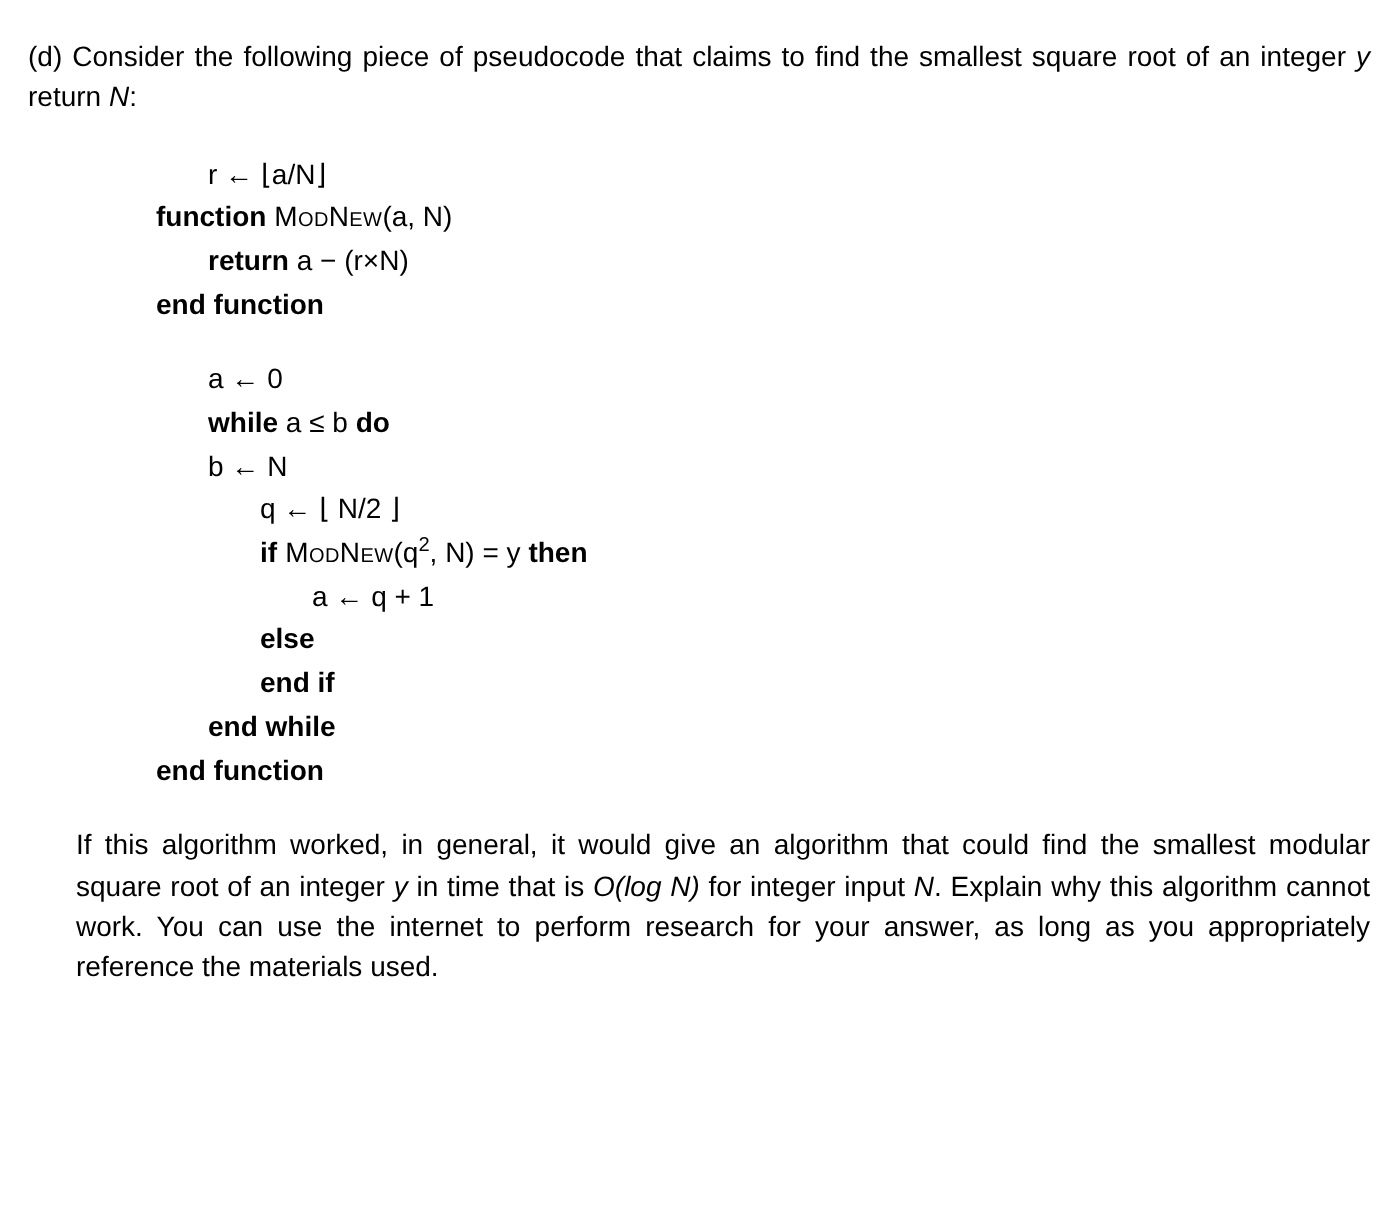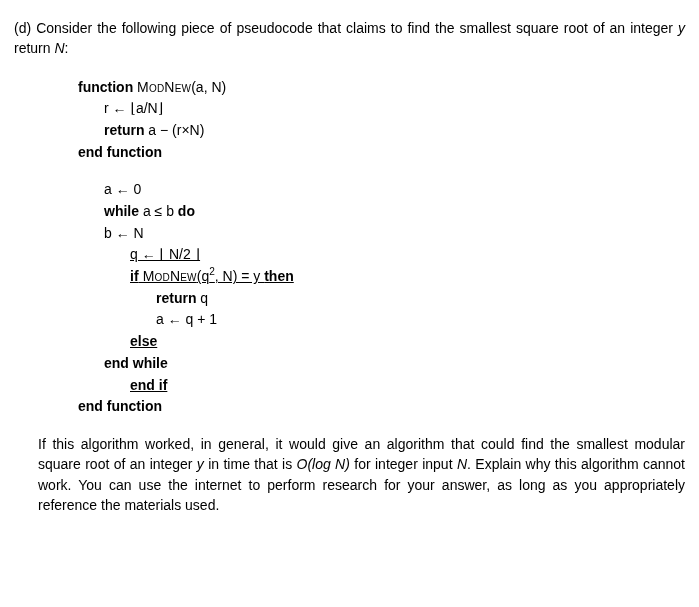--- a/index.html
+++ b/index.html
@@ -29,55 +29,54 @@
   .pseudocode-block {
     margin: 0 0 16px 64px;
     font-family: Arial, Helvetica, sans-serif;
     font-size: 14px;
     line-height: 1.55;
   }
   .code-line {
     white-space: pre;
   }
   .indent-1 { padding-left: 26px; }
-  .indent-2 { padding-left: 52px; text-decoration: underline; }
+  .indent-2 { padding-left: 52px; }
   .indent-3 { padding-left: 78px; }
   .kw { font-weight: bold; }
   .sc { font-variant: small-caps; letter-spacing: 0.2px; }
   .sup { font-size: 0.72em; vertical-align: super; line-height: 0; }
   .closing {
     text-align: justify;
     margin: 8px 0 0 24px;
   }
 </style>
 </head>
 <body>
 
 <div class="question-intro">
   <span class="part-label">(d)</span>
   <span> </span>
   <span class="intro-text">Consider the following piece of pseudocode that claims to find the smallest square root of an integer </span><span class="italic">y</span><span> return </span><span class="italic">N</span><span>:</span>
 </div>
 
 <div class="pseudocode-block">
+  <div class="code-line indent-1">r ← ⌊a/N⌋</div>
   <div class="code-line"><span class="kw">function</span> <span class="sc">ModNew</span><span>(a, N)</span></div>
-  <div class="code-line indent-1">r ← ⌊a/N⌋</div>
   <div class="code-line indent-1"><span class="kw">return</span><span> a − (r×N)</span></div>
   <div class="code-line"><span class="kw">end function</span></div>
 </div>
 
 <div class="pseudocode-block">
   <div class="code-line indent-1">a ← 0</div>
   <div class="code-line indent-1"><span class="kw">while</span><span> a ≤ b </span><span class="kw">do</span></div>
   <div class="code-line indent-1">b ← N</div>
   <div class="code-line indent-2">q ← ⌊ N/2 ⌋</div>
   <div class="code-line indent-2"><span class="kw">if</span><span class="sc"> ModNew</span><span>(q</span><span class="sup">2</span><span>, N) = y </span><span class="kw">then</span></div>
-  <div class="code-line indent-3"><span class="kw">return</span><span> q</span></div>
   <div class="code-line indent-3">a ← q + 1</div>
   <div class="code-line indent-2"><span class="kw">else</span></div>
+  <div class="code-line indent-2"><span class="kw">end if</span></div>
   <div class="code-line indent-1"><span class="kw">end while</span></div>
-  <div class="code-line indent-2"><span class="kw">end if</span></div>
   <div class="code-line"><span class="kw">end function</span></div>
 </div>
 
 <div class="closing">
   <span>If this algorithm worked, in general, it would give an algorithm that could find the smallest modular square root of an integer </span><span class="italic">y</span><span> in time that is </span><span class="italic">O(log N)</span><span> for integer input </span><span class="italic">N</span><span>. Explain why this algorithm cannot work. You can use the internet to perform research for your answer, as long as you appropriately reference the materials used.</span>
 </div>
 
 </body></html>

